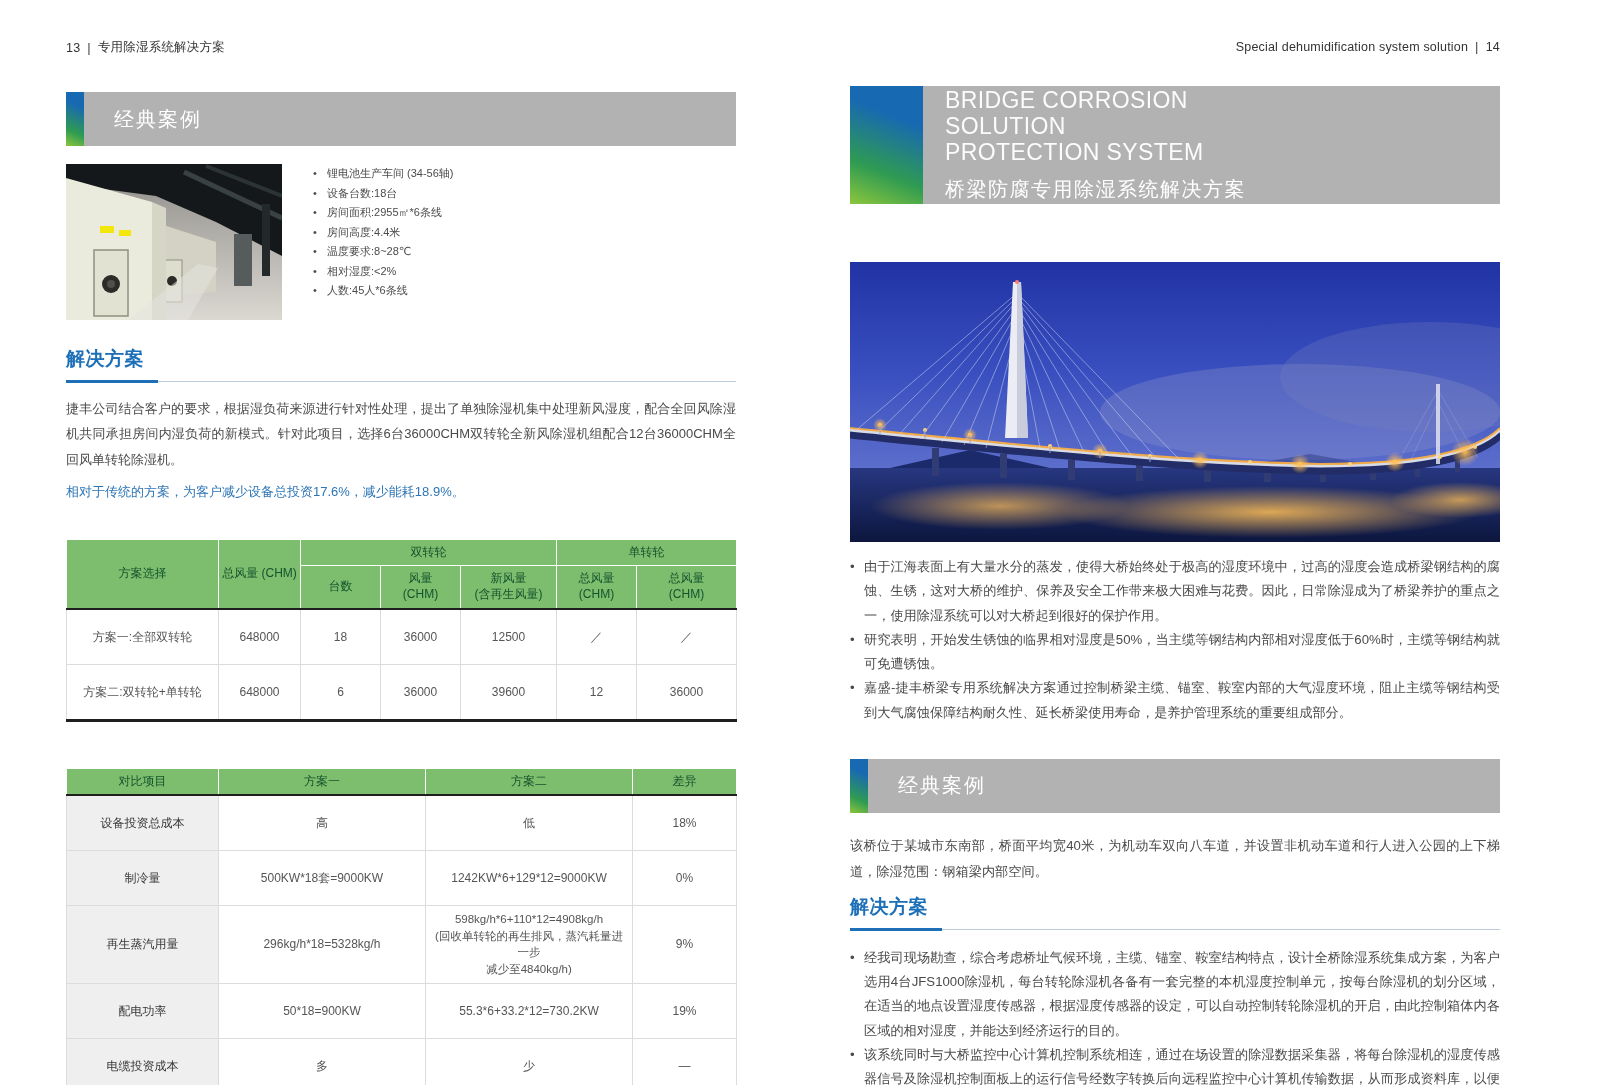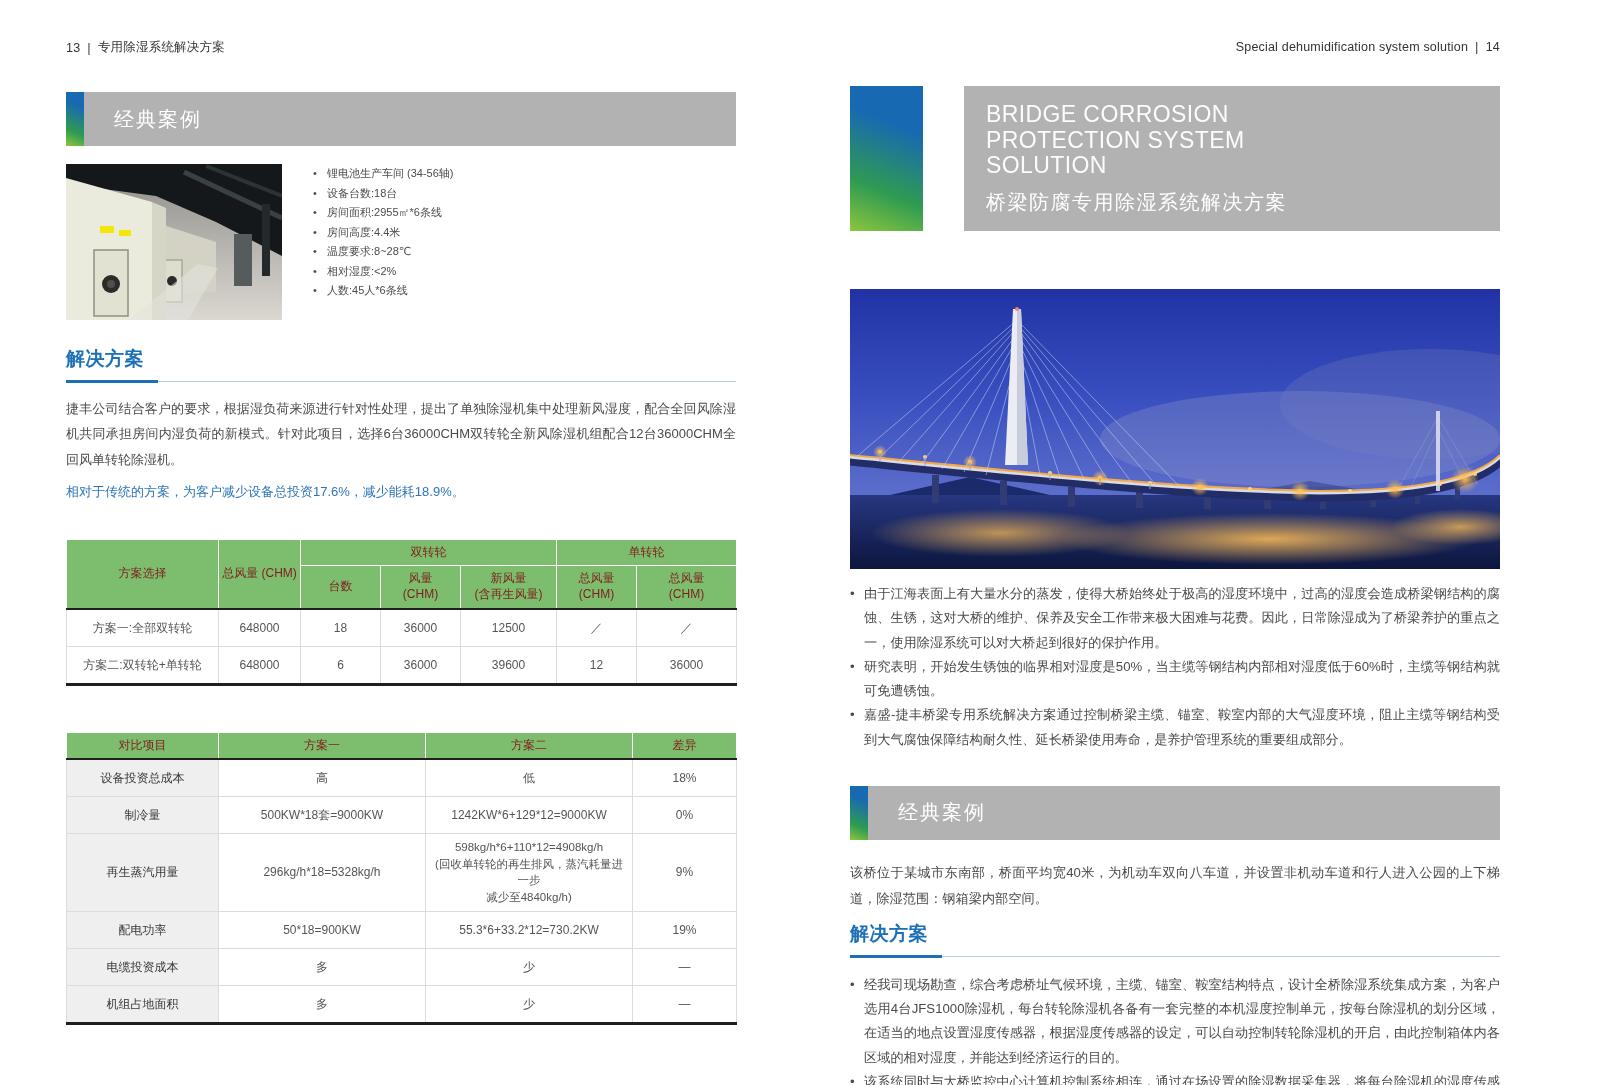--- a/index.html
+++ b/index.html
@@ -39,29 +39,29 @@
   .rule .blue { position:absolute; left:0; bottom:-1px; height:3px; width:92px; background:#1d70b7; }
 
   .para { font-size:13px; line-height:1.95; text-align:justify; color:#4a4a4a; margin-top:14px; }
   .note { font-size:13px; color:#2e75b6; margin-top:8px; line-height:1.9; }
 
   
   table { width:100%; border-collapse:collapse; font-size:12px; color:#555;
           border-bottom:3px solid #1f1f1f; table-layout:fixed; }
   #table1 { margin-top:34px; }
   #table2 { margin-top:46px; }
-  th { background:#7dbe6e; color:#7f1d1d; font-weight:normal; border:1px solid #fff;
+  th { background:#7dbe6e; color:#14532d; font-weight:normal; border:1px solid #fff;
        padding:5px 3px; text-align:center; white-space:pre-line; line-height:1.3; font-size:12px; }
-  td { border:1px solid #dcdcdc; text-align:center; padding:9px 4px; line-height:1.5;
+  td { border:1px solid #dcdcdc; text-align:center; padding:18px 4px; line-height:1.5;
        white-space:pre-line; background:#fff; }
   tbody tr:first-child td { border-top:2px solid #1f1f1f; }
   td.fc { background:#efefef; color:#383838; }
 
   
-  .title-banner { display:flex; margin-top:32px; height:145px;gap:41px; }
+  .title-banner { display:flex; margin-top:32px; height:118px; }
   .stripe-lg { width:73px; background:linear-gradient(202deg,#1769b2 28%,#2f9b52 70%,#8cc63c 100%); }
   .title-banner .bar { flex:1; background:#b2b2b2; color:#fff; padding-left:22px;
                        display:flex; flex-direction:column; justify-content:center; }
   .title-en { font-size:23px; line-height:1.13; letter-spacing:.4px; color:rgba(255,255,255,.96); }
   .title-zh { font-size:20px; margin-top:11px; letter-spacing:1.5px; }
 
   .photo-bridge { width:650px; height:280px; margin-top:58px; display:block; }
 
   ul.bullets { list-style:none; }
   ul.bullets li { position:relative; padding-left:14px; font-size:13.2px; line-height:1.84;
@@ -246,22 +246,22 @@
   <div class="pg-header right">
     <span>Special dehumidification system solution</span>
     <span class="hd-div">|</span>
     <span>14</span>
   </div>
 
   <div class="title-banner">
     <div class="stripe-lg"></div>
     <div class="bar">
       <div class="title-en">BRIDGE CORROSION</div>
+      <div class="title-en">SOLUTION</div>
       <div class="title-en">PROTECTION SYSTEM</div>
-      <div class="title-en">SOLUTION</div>
       <div class="title-zh">桥梁防腐专用除湿系统解决方案</div>
     </div>
   </div>
 
   <svg class="photo-bridge" viewBox="0 0 650 280">
     <defs>
       <linearGradient id="sky" x1="0" y1="0" x2="0" y2="1">
         <stop offset="0" stop-color="#2133a4"></stop>
           <stop offset=".55" stop-color="#3a50c0"></stop>
           <stop offset="1" stop-color="#5c6ecb"></stop>

